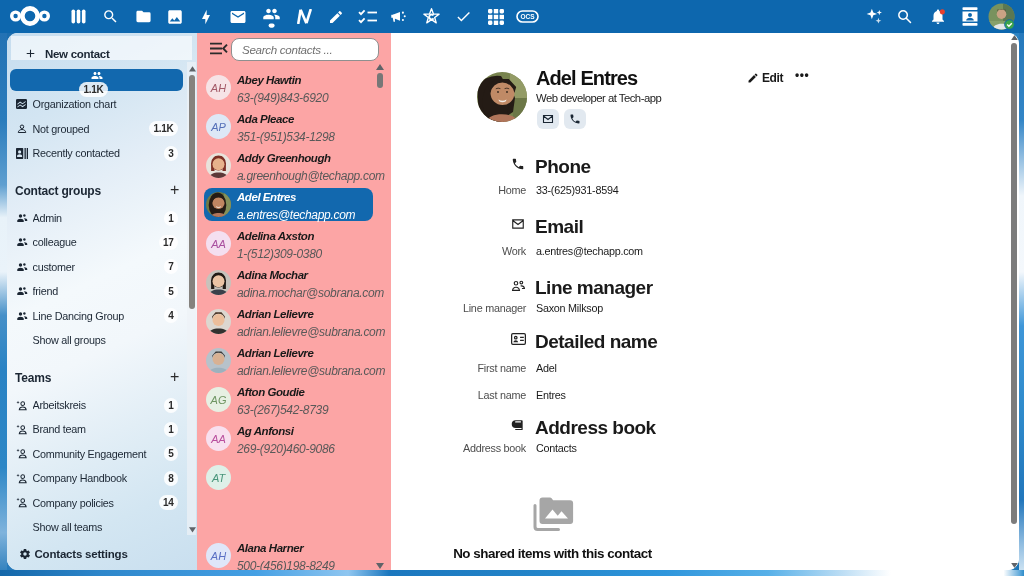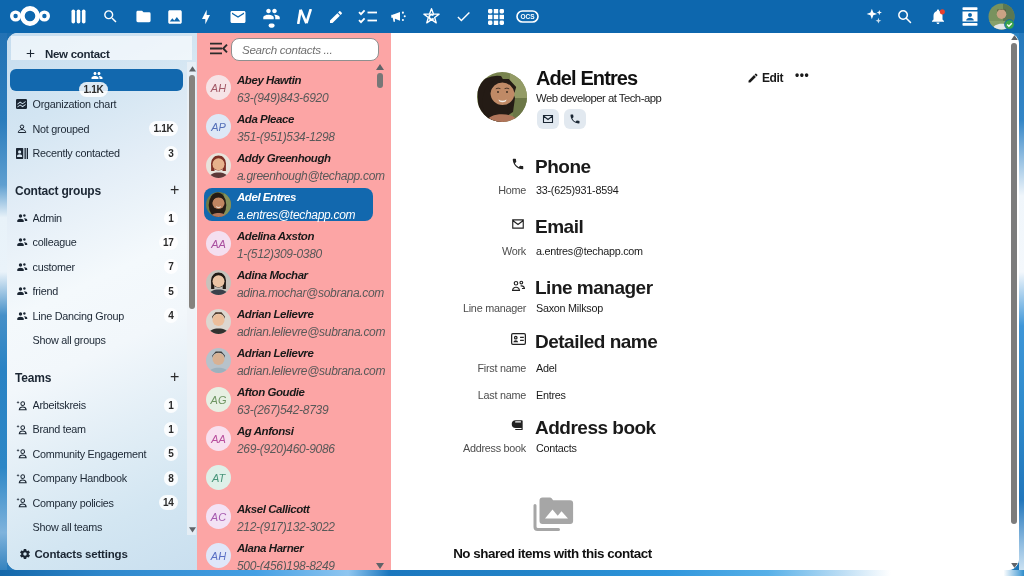--- a/index.html
+++ b/index.html
@@ -555,24 +555,20 @@
           <span class="av" style="background:#e7f0e3;color:#6f9562">AG</span>
           <span><span class="cname">Afton Goudie</span><br><span class="csub">63-(267)542-8739</span></span>
         </div>
       <div class="citem" style="top:389px">
           <span class="av" style="background:#f8e0ef;color:#b94f9e">AA</span>
           <span><span class="cname">Ag Anfonsi</span><br><span class="csub">269-(920)460-9086</span></span>
         </div>
       <div class="citem" style="top:428px">
           <span class="av" style="background:#def0e8;color:#48957a">AT</span>
         </div>
-      <div class="citem" style="top:467px">
-          <span class="av" style="background:#f3e2f5;color:#a55bb0">AC</span>
-          <span><span class="cname">Aksel Callicott</span><br><span class="csub">212-(917)132-3022</span></span>
-        </div>
       <div class="citem" style="top:506px">
           <span class="av" style="background:#dfe6f9;color:#5a6fc4">AH</span>
           <span><span class="cname">Alana Harner</span><br><span class="csub">500-(456)198-8249</span></span>
         </div>
 
       <svg style="position:absolute;left:179px;top:31px" width="8" height="6" viewBox="0 0 8 6">
           <path d="M4 0 8 6 0 6z" fill="#5f6368"></path>
         </svg>
       <div style="position:absolute;left:180px;top:40px;width:6px;height:15px;border-radius:3px;background:#777"></div>
       <svg style="position:absolute;left:179px;top:530px" width="8" height="6" viewBox="0 0 8 6">

